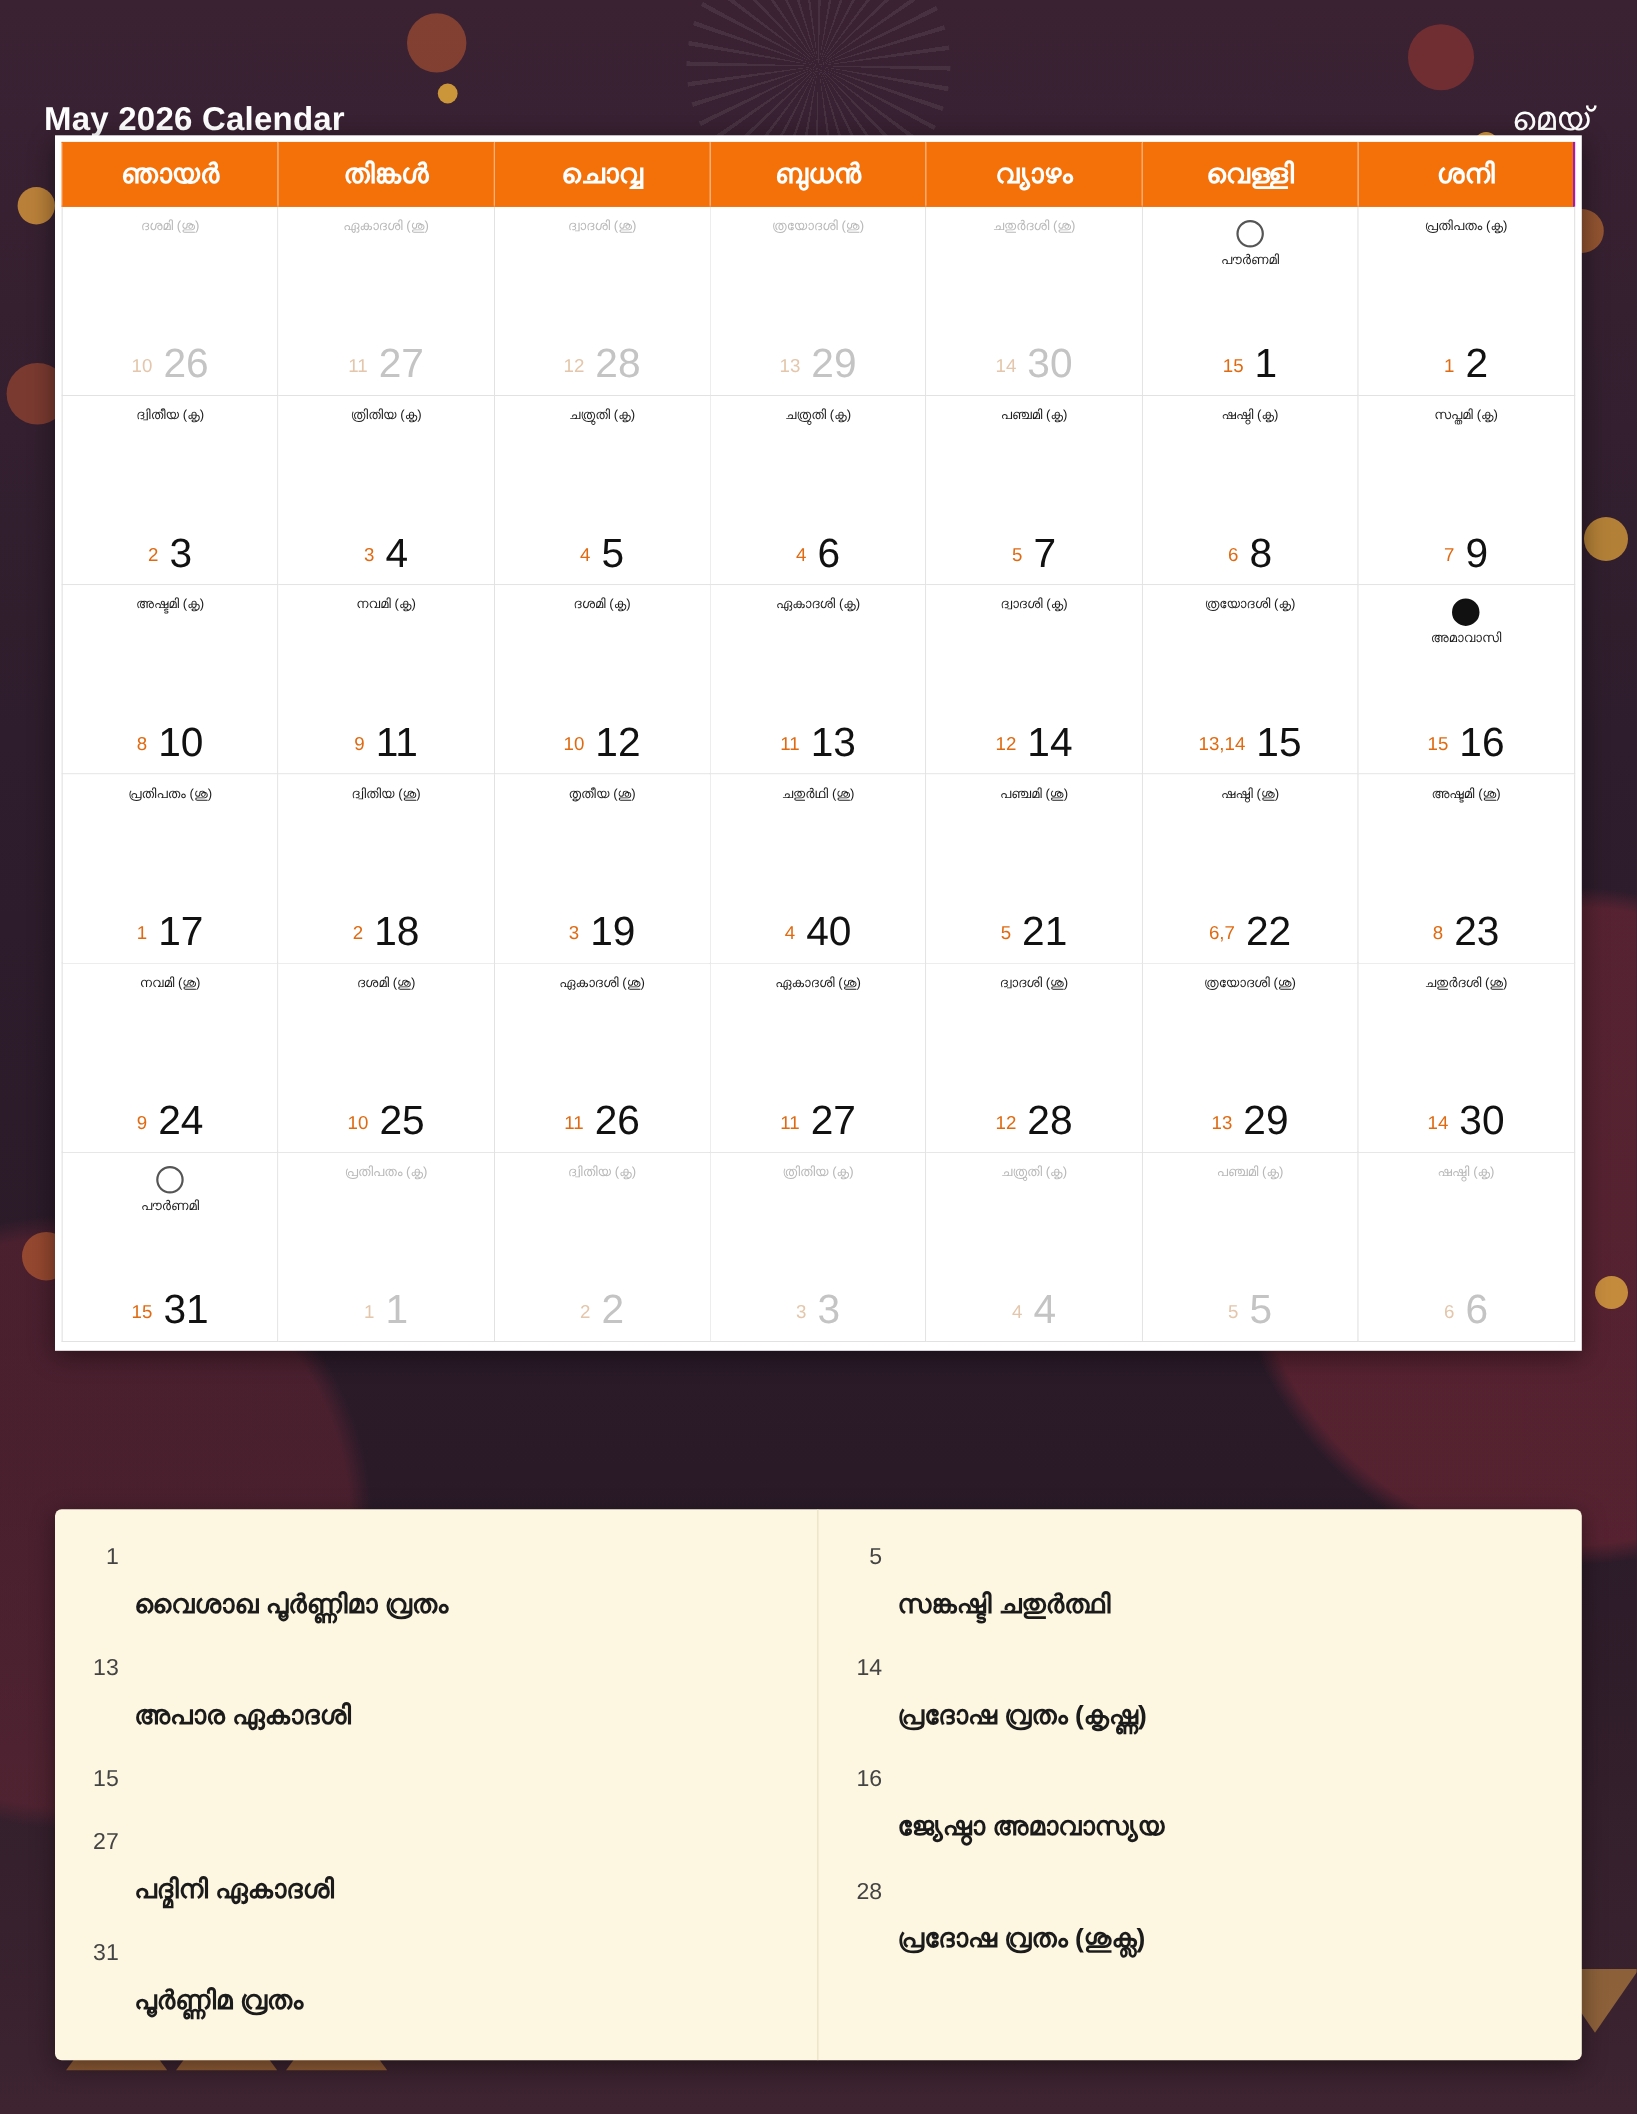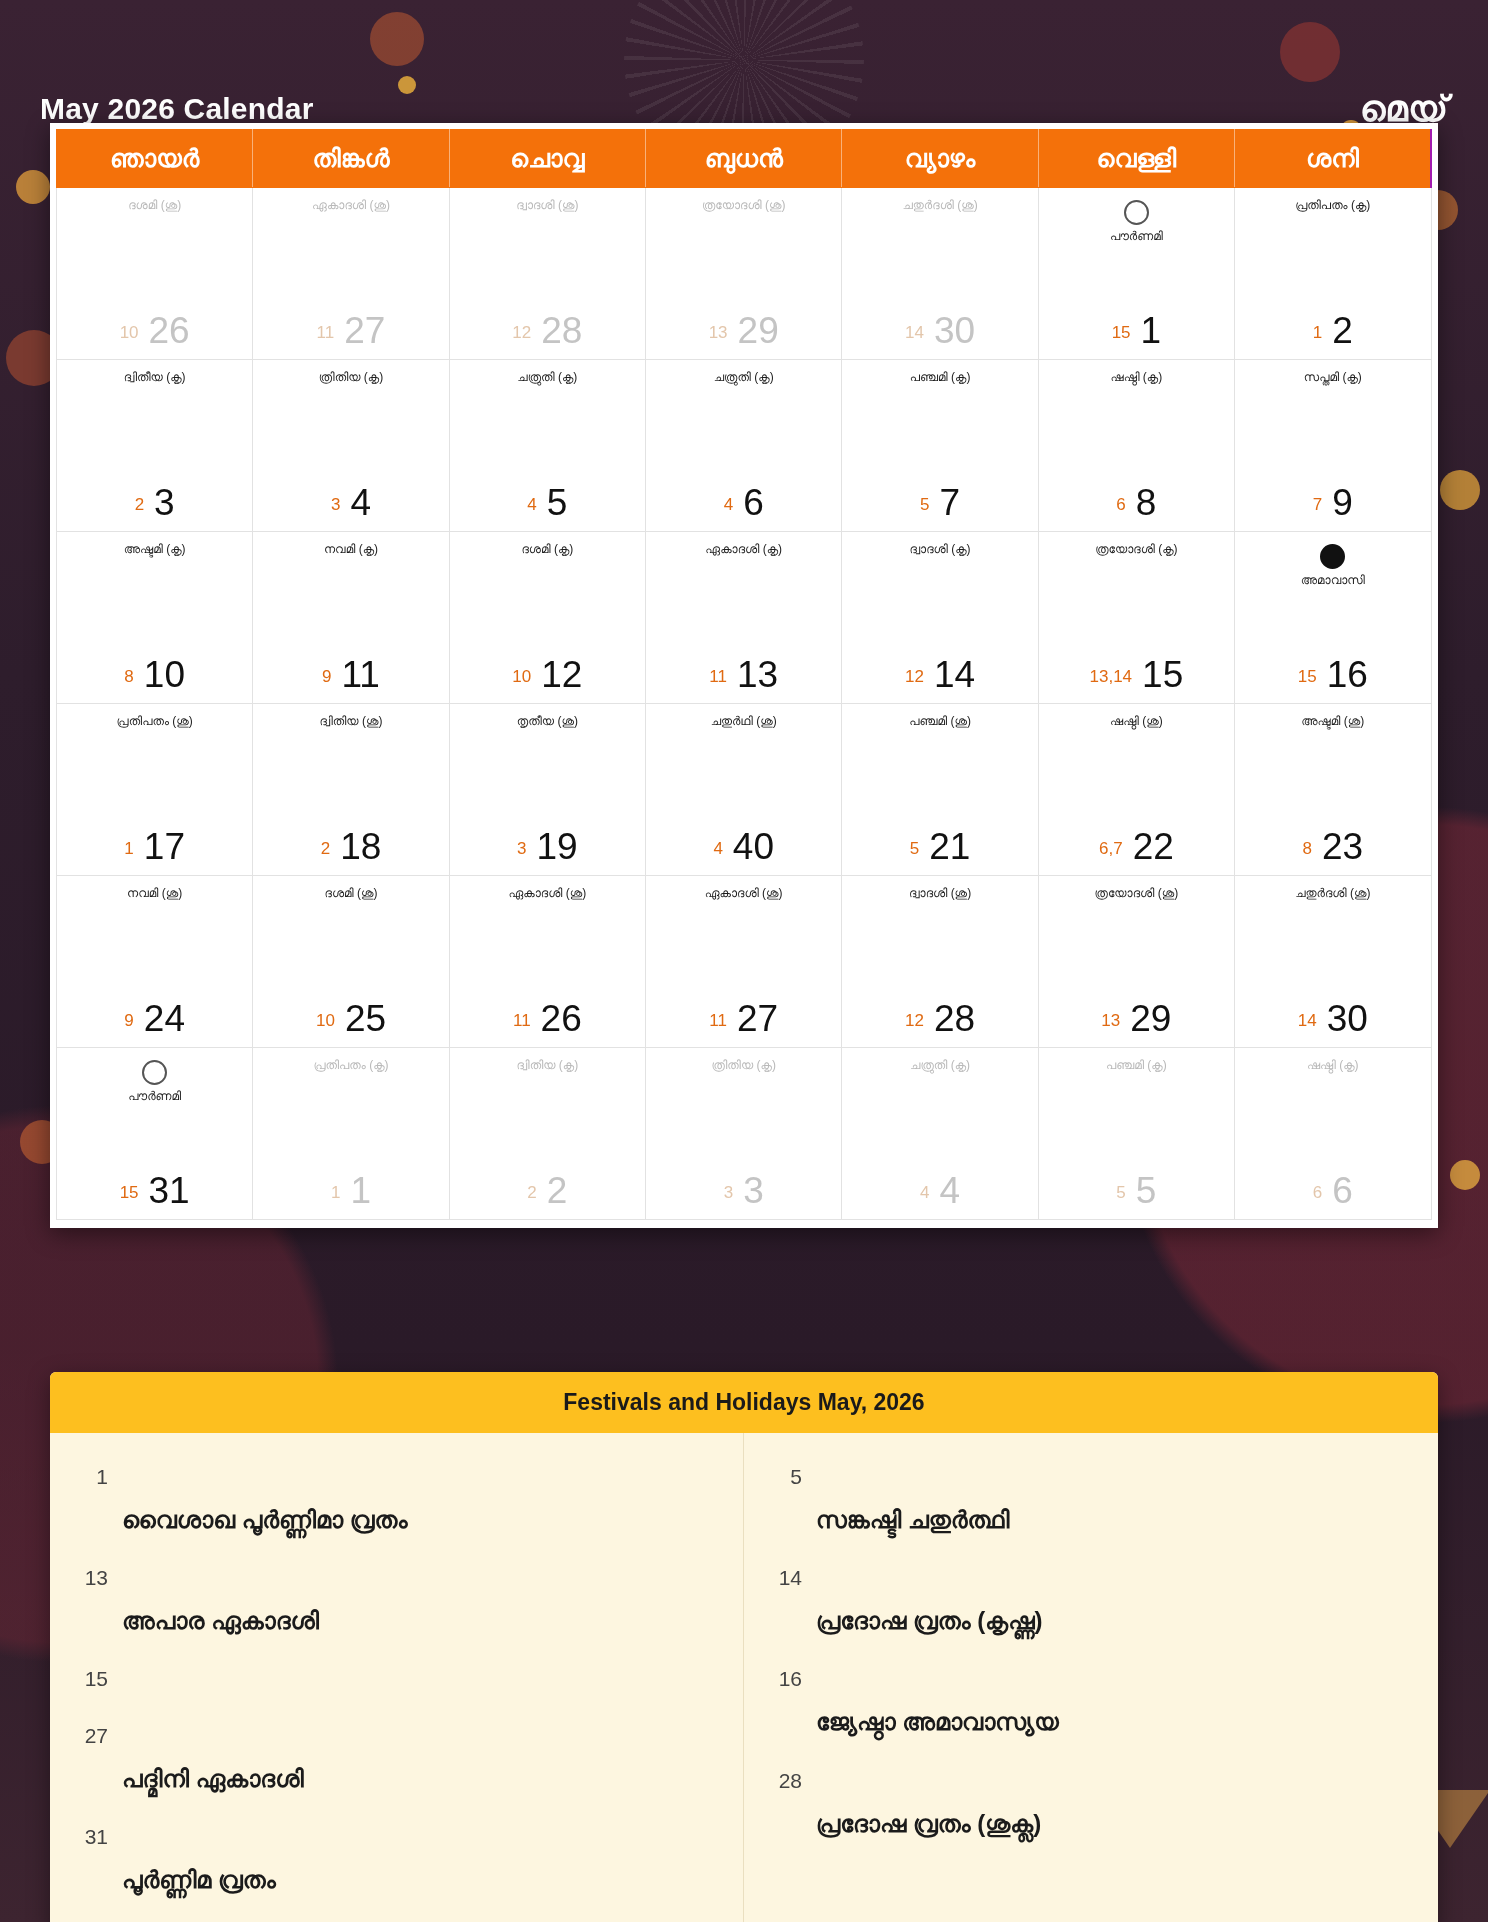--- a/index.html
+++ b/index.html
@@ -49,21 +49,21 @@
   .page { position: relative; width: 1488px; height: 1922px; }
   .header {
     position: absolute; top: 40px; left: 0; right: 0;
     height: 48px;
     display: flex; align-items: center; justify-content: space-between;
     padding: 0 40px;
     color: #ffffff;
     margin-top: 45px;
   }
   .header .title { font-size: 30px; font-weight: bold; letter-spacing: .2px; }
-  .header .month-native { font-size: 36px; font-weight: bold; }
+  .header .month-native { font-size: 30px; font-weight: normal; }
 
   
   .cal-card {
     position: absolute;
     top: 123px; left: 50px;
     width: 1388px;
     background: #ffffff;
     border-radius: 0;
     box-shadow: 0 6px 22px rgba(0,0,0,0.45);
     padding: 6px 6px 8px 6px;
@@ -512,21 +512,20 @@
                 <span class="paksha">6</span>
                 <span class="daynum">6</span>
               </div>
             </td>
           </tr>
         </tbody>
     </table>
   </div>
 
   <div class="fest-card">
-    <div class="fest-head">Festivals and Holidays May, 2026</div>
     <div class="fest-body">
       <div class="fest-col" id="fest-left">
           <div class="fest-item">
             <span class="fest-day">1</span>
             <span class="fest-name">വൈശാഖ പൂർണ്ണിമാ വ്രതം</span>
           </div>
           <div class="fest-item">
             <span class="fest-day">13</span>
             <span class="fest-name">അപാര ഏകാദശി</span>
           </div>

